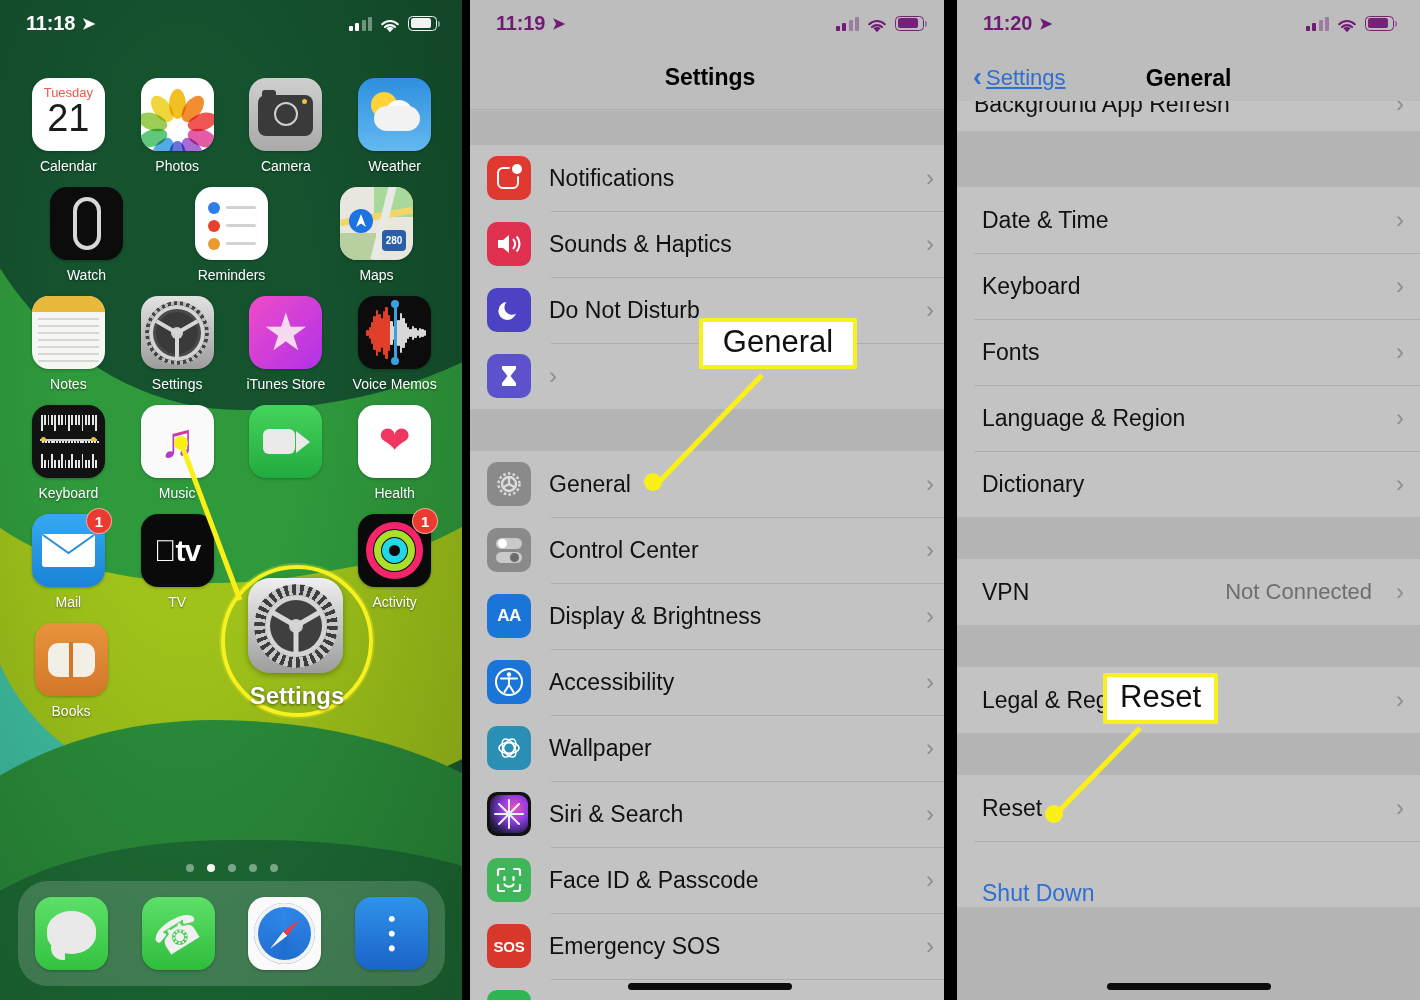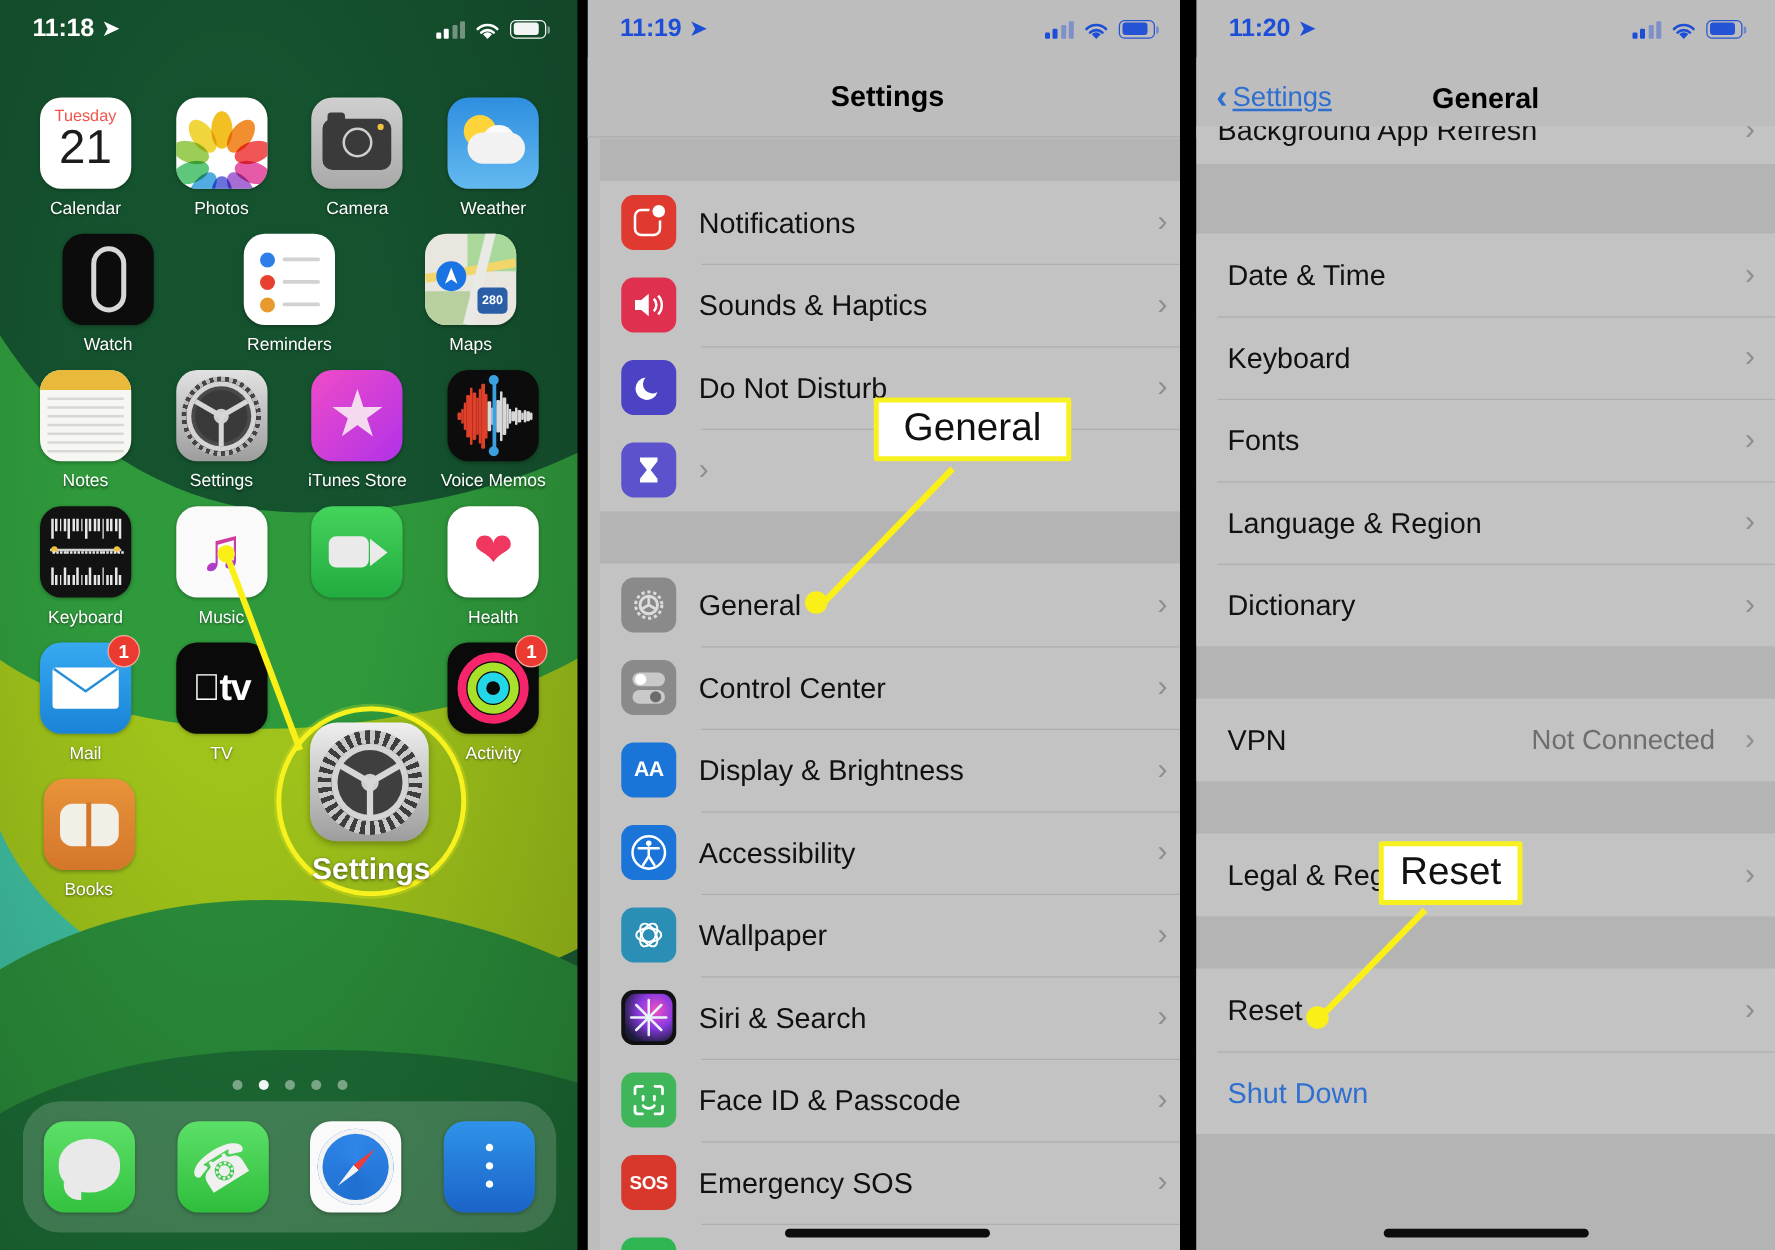--- a/index.html
+++ b/index.html
@@ -84,21 +84,21 @@
 
   
   .statusbar {
     position:absolute; left:0; right:0; top:0; height:46px;
     display:flex; align-items:center; justify-content:space-between;
     padding: 0 26px 0 26px;
     font-size:20px; font-weight:bold;
     z-index: 20;
   }
   .statusbar.light { color:#fff; }
-  .statusbar.dark  { color:#1d4ed8;gap:31px; }
+  .statusbar.dark  { color:#701a75;gap:31px; }
   .sb-left { display:flex; align-items:center; gap:7px; letter-spacing:-0.2px;}
   .sb-right { display:flex; align-items:center; gap:8px; }
   .loc-arrow { font-size:16px; display:inline-block; transform: rotate(0deg);}
   .bars { display:flex; align-items:flex-end; gap:2.5px; height:15px; }
   .bars i { display:block; width:4px; border-radius:1px; background:currentColor; }
   .bars i:nth-child(1){ height:5px; }
   .bars i:nth-child(2){ height:8px; }
   .bars i:nth-child(3){ height:11px; opacity:.4;}
   .bars i:nth-child(4){ height:14px; opacity:.4;}
   .wifi { width:20px; height:15px; position:relative; }
@@ -690,21 +690,21 @@
           <span class="batt">
               <i></i>
             </span>
         </div>
       </div>
 
       <div class="navbar" style="background:#bdbdbd;border-bottom:1px solid #adadad;">
         <div class="navtitle">Settings</div>
       </div>
 
-      <div class="listwrap" style="top:111px;bottom:0;padding-left:10px;">
+      <div class="listwrap" style="top:111px;bottom:0;">
         <div class="grp spacer" style="height:34px;"></div>
 
         <div class="grp">
           <div class="row">
             <div class="rowicon i-notif">
                 <div class="sq"></div>
                 <div class="dt"></div>
               </div>
             <div class="rowlabel">Notifications</div>
             <div class="chev-r">›</div>
@@ -934,21 +934,21 @@
           </div>
         </div>
 
         <div class="grp spacer" style="height:42px;"></div>
 
         <div class="grp">
           <div class="row noicon" style="padding-left:25px;" id="row-reset">
             <div class="rowlabel">Reset</div>
             <div class="chev-r">›</div>
           </div>
-          <div class="row noicon" style="padding-left:25px;">
+          <div class="row noicon" style="padding-left:25px;align-items:flex-end;">
             <div class="rowlabel blue">Shut Down</div>
           </div>
         </div>
 
         <div class="grp spacer" style="height:120px;"></div>
       </div>
 
       <div class="homebar"></div>
     </div>
   </div>

